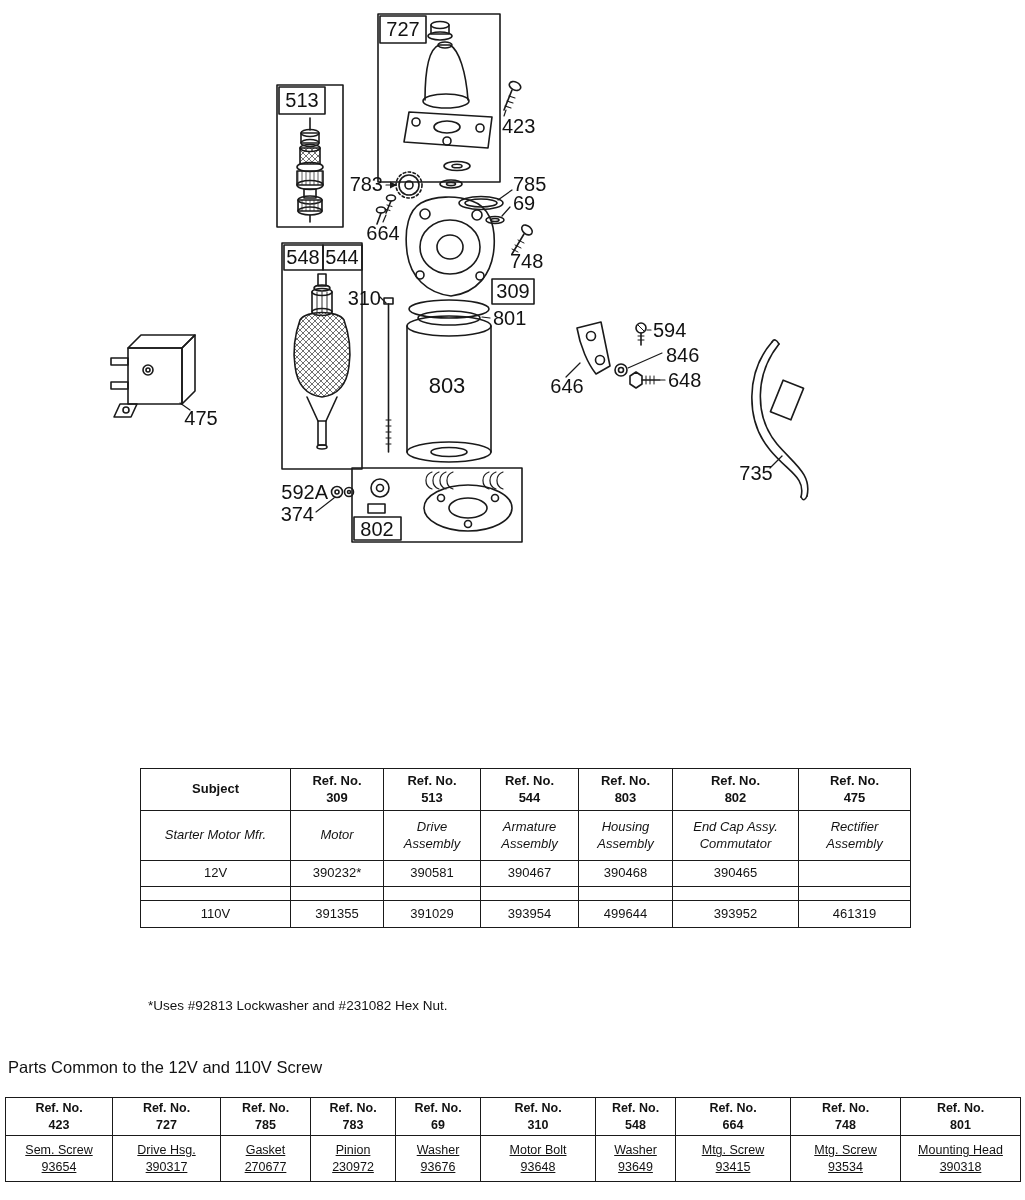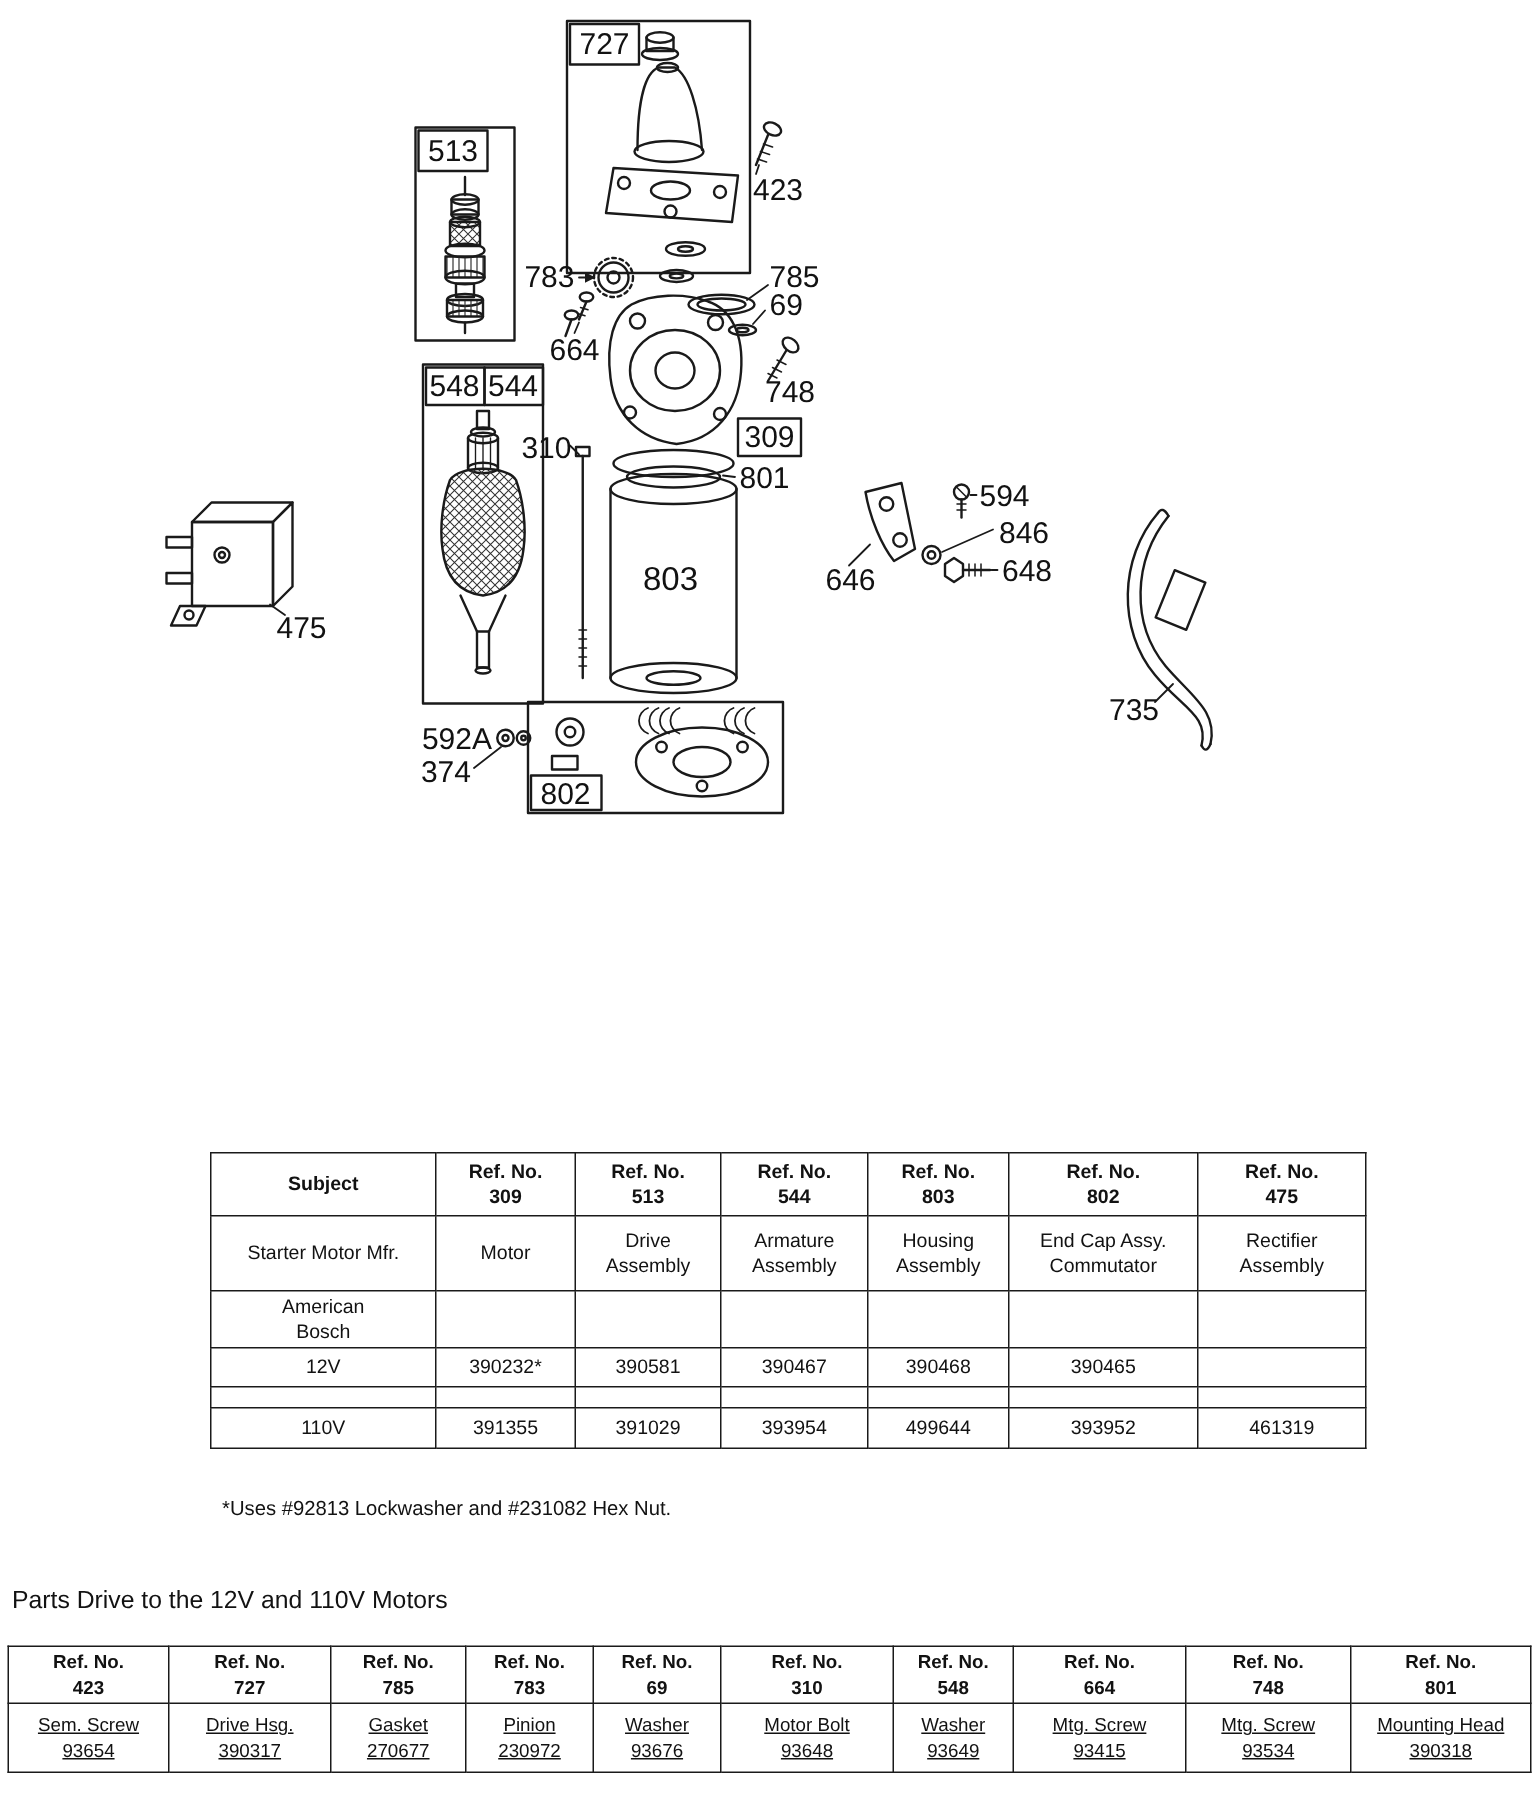--- a/index.html
+++ b/index.html
@@ -11,21 +11,21 @@
   svg text.callout.big{font-size:22px;}
   .tbl{border-collapse:collapse;table-layout:fixed;background:#fff;}
   .tbl td,.tbl th{
     border:1.6px solid #1a1a1a;text-align:center;vertical-align:middle;
     padding:1px 2px;font-size:13px;line-height:1.3;overflow:hidden;font-weight:normal;
   }
   .tbl th{font-weight:bold;}
   #table1-wrap{position:absolute;left:140px;top:768px;}
   #table1{width:770px;}
   #table1 tr.r-head{height:42px;}
-  #table1 tr.r-mfr{height:50px;}
+  #table1 tr.r-mfr{height:50px;font-style:italic;}
   #table1 tr.r-bosch{height:38px;}
   #table1 tr.r-12v{height:26px;}
   #table1 tr.r-blank{height:14px;}
   #table1 tr.r-110v{height:27px;}
   #footnote{position:absolute;left:148px;top:998px;font-size:13.5px;}
   #section-heading{position:absolute;left:8px;top:1058px;font-size:16.5px;}
   #table2-wrap{position:absolute;left:5px;top:1097px;}
   #table2{width:1015px;}
   #table2 tr.r-head{height:38px;}
   #table2 tr.r-data{height:46px;text-decoration:underline;}
@@ -344,32 +344,20 @@
           </td>
       <td>
             <div>End Cap Assy.</div>
             <div>Commutator</div>
           </td>
       <td>
             <div>Rectifier</div>
             <div>Assembly</div>
           </td>
     </tr>
-    <tr class="r-bosch">
-      <td>
-            <div>American</div>
-            <div>Bosch</div>
-          </td>
-      <td></td>
-      <td></td>
-      <td></td>
-      <td></td>
-      <td></td>
-      <td></td>
-    </tr>
     <tr class="r-12v">
       <td>
             <div>12V</div>
           </td>
       <td>
             <div>390232*</div>
           </td>
       <td>
             <div>390581</div>
           </td>
@@ -415,21 +403,21 @@
       <td>
             <div>461319</div>
           </td>
     </tr>
   </tbody>
     </table>
 </div>
 
 <div id="footnote">*Uses #92813 Lockwasher and #231082 Hex Nut.</div>
 
-<div id="section-heading">Parts Drive to the 12V and 110V Motors</div>
+<div id="section-heading">Parts Common to the 12V and 110V Screw</div>
 
 <div id="table2-wrap">
   <table id="table2" class="tbl">
     <colgroup>
       <col style="width:107px">
         <col style="width:108px">
         <col style="width:90px">
         <col style="width:85px">
       <col style="width:85px">
         <col style="width:115px">

